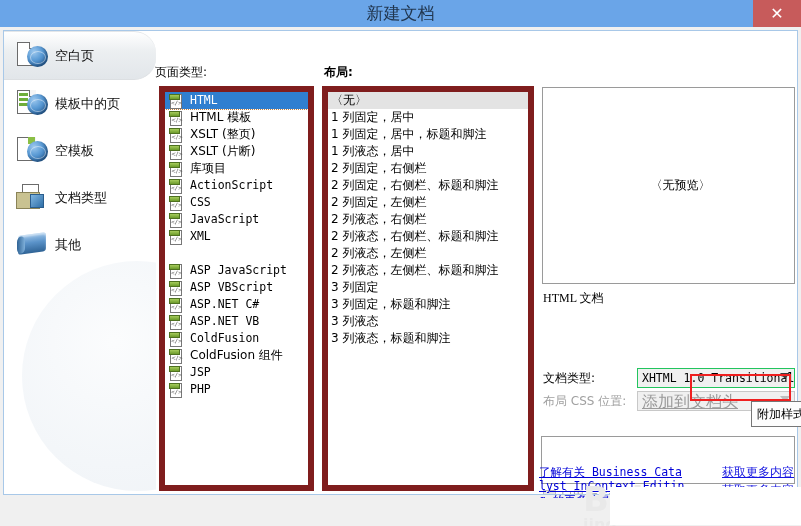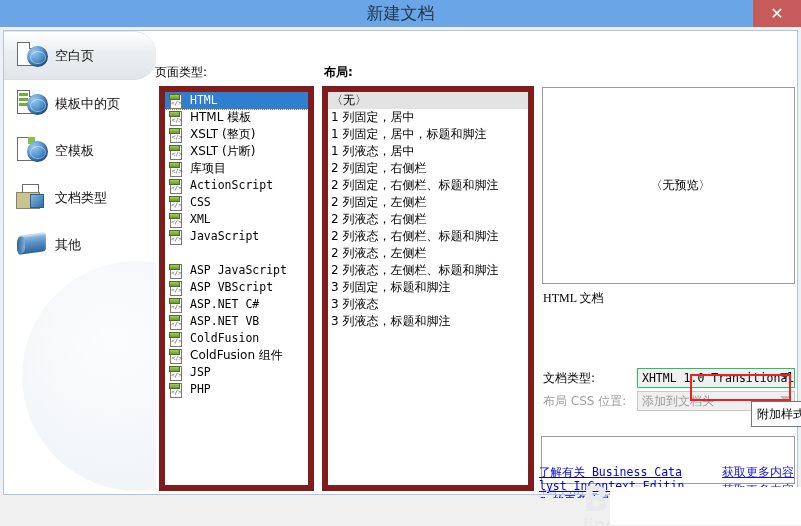--- a/index.html
+++ b/index.html
@@ -135,21 +135,21 @@
     font-family:"DejaVu Sans","Liberation Sans",sans-serif;white-space:nowrap;}
   .flabel.disabled{color:#a0a0a0;}
   .combo{
     position:absolute;left:96px;width:158px;height:20px;box-sizing:border-box;
     background:#f0f0f0;border:1px solid #22c55e;
   }
   .combo .val{
     position:absolute;left:4px;top:0;line-height:19px;font-size:11.5px;
     font-family:"DejaVu Sans Mono","Liberation Mono",monospace;white-space:nowrap;
   }
-  .combo.cjk .val{font-family:"DejaVu Sans","Liberation Sans",sans-serif;font-size:12px;}
+  .combo.cjk .val{font-family:"DejaVu Sans","Liberation Sans",sans-serif;font-size:16px;text-decoration:underline;}
   .combo .arrow{
     position:absolute;right:4px;top:4px;width:0;height:0;
     border-left:5px solid transparent;border-right:5px solid transparent;
     border-top:6px solid #3b3b3b;
   }
   .combo.disabled{background:#f0f0f0;border-color:#c8c8c8;color:#a8a8a8;}
   .combo.disabled .val{color:#9a9a9a;}
   .combo.disabled .arrow{border-top-color:#bdbdbd;}
 
   .css-toolbar{
@@ -343,29 +343,29 @@
               <span class="tag">&lt;/&gt;</span>
             </span>
           <span>CSS</span>
         </div>
         <div class="lrow">
           <span class="doc-ic">
               <span class="sheet"></span>
               <span class="band"></span>
               <span class="tag">&lt;/&gt;</span>
             </span>
+          <span>JavaScript</span>
+        </div>
+        <div class="lrow">
+          <span class="doc-ic">
+              <span class="sheet"></span>
+              <span class="band"></span>
+              <span class="tag">&lt;/&gt;</span>
+            </span>
           <span>XML</span>
-        </div>
-        <div class="lrow">
-          <span class="doc-ic">
-              <span class="sheet"></span>
-              <span class="band"></span>
-              <span class="tag">&lt;/&gt;</span>
-            </span>
-          <span>JavaScript</span>
         </div>
 
         <div class="spacer"></div>
 
         <div class="lrow">
           <span class="doc-ic">
               <span class="sheet"></span>
               <span class="band"></span>
               <span class="tag">&lt;/&gt;</span>
             </span>
@@ -434,20 +434,21 @@
         <div class="lrow cjk">1 列固定，居中</div>
         <div class="lrow cjk">1 列固定，居中，标题和脚注</div>
         <div class="lrow cjk">1 列液态，居中</div>
         <div class="lrow cjk">2 列固定，右侧栏</div>
         <div class="lrow cjk">2 列固定，右侧栏、标题和脚注</div>
         <div class="lrow cjk">2 列固定，左侧栏</div>
         <div class="lrow cjk">2 列液态，右侧栏</div>
         <div class="lrow cjk">2 列液态，右侧栏、标题和脚注</div>
         <div class="lrow cjk">2 列液态，左侧栏</div>
         <div class="lrow cjk">2 列液态，左侧栏、标题和脚注</div>
+        <div class="lrow cjk">3 列固定</div>
         <div class="lrow cjk">3 列固定，标题和脚注</div>
         <div class="lrow cjk">3 列液态</div>
         <div class="lrow cjk">3 列液态，标题和脚注</div>
       </div>
 
       <div class="right">
         <div class="preview">
           <span>〈无预览〉</span>
         </div>
         <div class="desc">HTML 文档</div>

